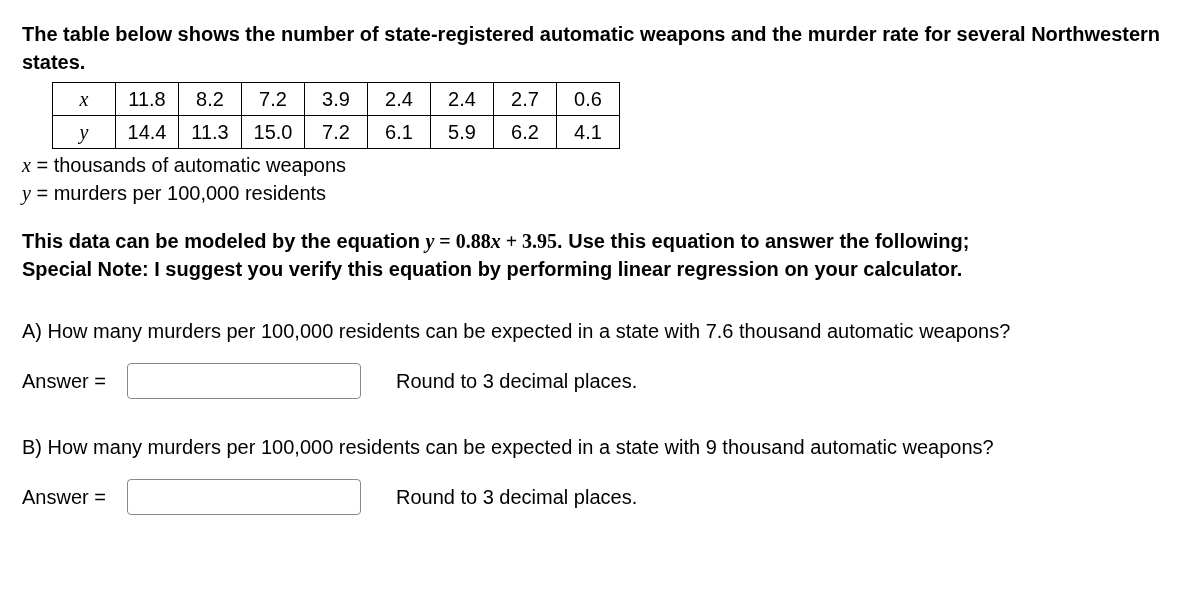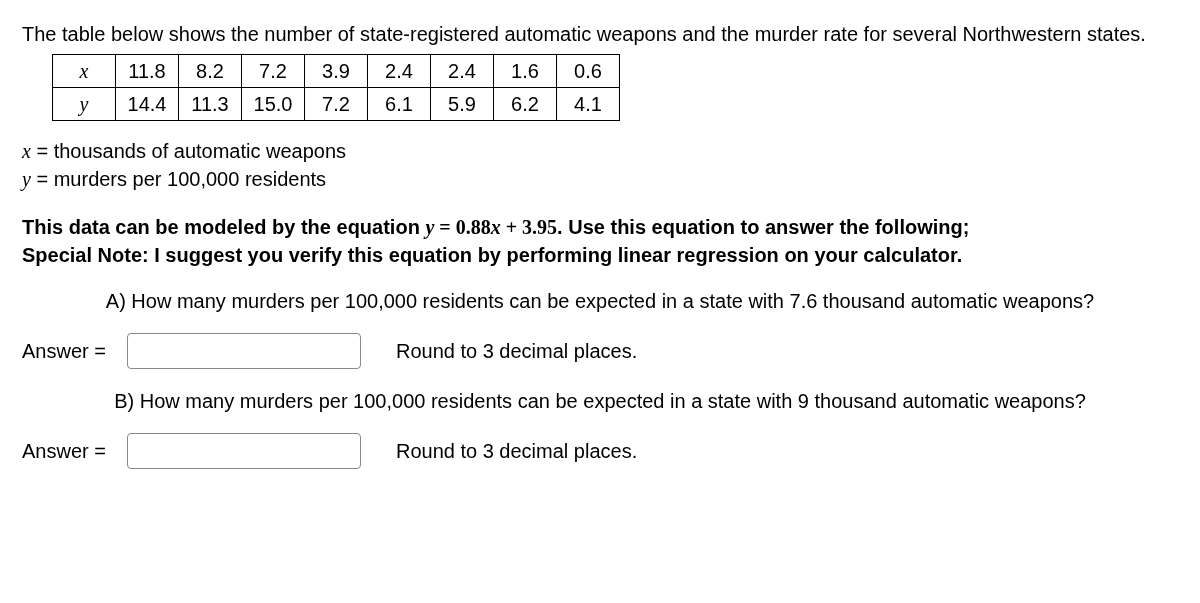--- a/index.html
+++ b/index.html
@@ -6,46 +6,46 @@
     font-family: "Comic Sans MS", "Segoe Script", cursive, sans-serif;
     font-size: 20px;
     color: #000;
     background: #fff;
     margin: 0;
     padding: 20px 22px;
     width: 1200px;
     box-sizing: border-box;
     line-height: 1.4;
   }
-  .intro { margin-bottom: 6px; }
+  .intro { margin-bottom: 6px; font-weight: bold; }
   table {
     border-collapse: collapse;
     margin-left: 30px;
     margin-top: 2px;
   }
   td {
     border: 1.5px solid #000;
     padding: 2px 10px;
     text-align: center;
     min-width: 42px;
     font-size: 20px;
   }
   td.hdr {
     font-family: 'Times New Roman', serif;
     font-style: italic;
     width: 40px;
   }
-  .defs { margin-top: 16px; }
+  .defs { margin-top: 2px; }
   .var {
     font-family: 'Times New Roman', serif;
     font-style: italic;
   }
   .serif { font-family: 'Times New Roman', serif; }
   .para { margin-top: 20px; font-weight: bold; }
-  .q { margin-top: 18px; text-align: center; }
+  .q { margin-top: 34px; }
   .ans-row {
     margin-top: 18px;
     display: flex;
     align-items: center;
     gap: 21px;
   }
   input[type="text"] {
     width: 220px;
     height: 30px;
     border: 1px solid #888;
@@ -64,21 +64,21 @@
 <table>
   <tbody>
       <tr>
     <td class="hdr">x</td>
     <td>11.8</td>
     <td>8.2</td>
     <td>7.2</td>
     <td>3.9</td>
     <td>2.4</td>
     <td>2.4</td>
-    <td>1.6</td>
+    <td>2.7</td>
     <td>0.6</td>
   </tr>
   <tr>
     <td class="hdr">y</td>
     <td>14.4</td>
     <td>11.3</td>
     <td>15.0</td>
     <td>7.2</td>
     <td>6.1</td>
     <td>5.9</td>

